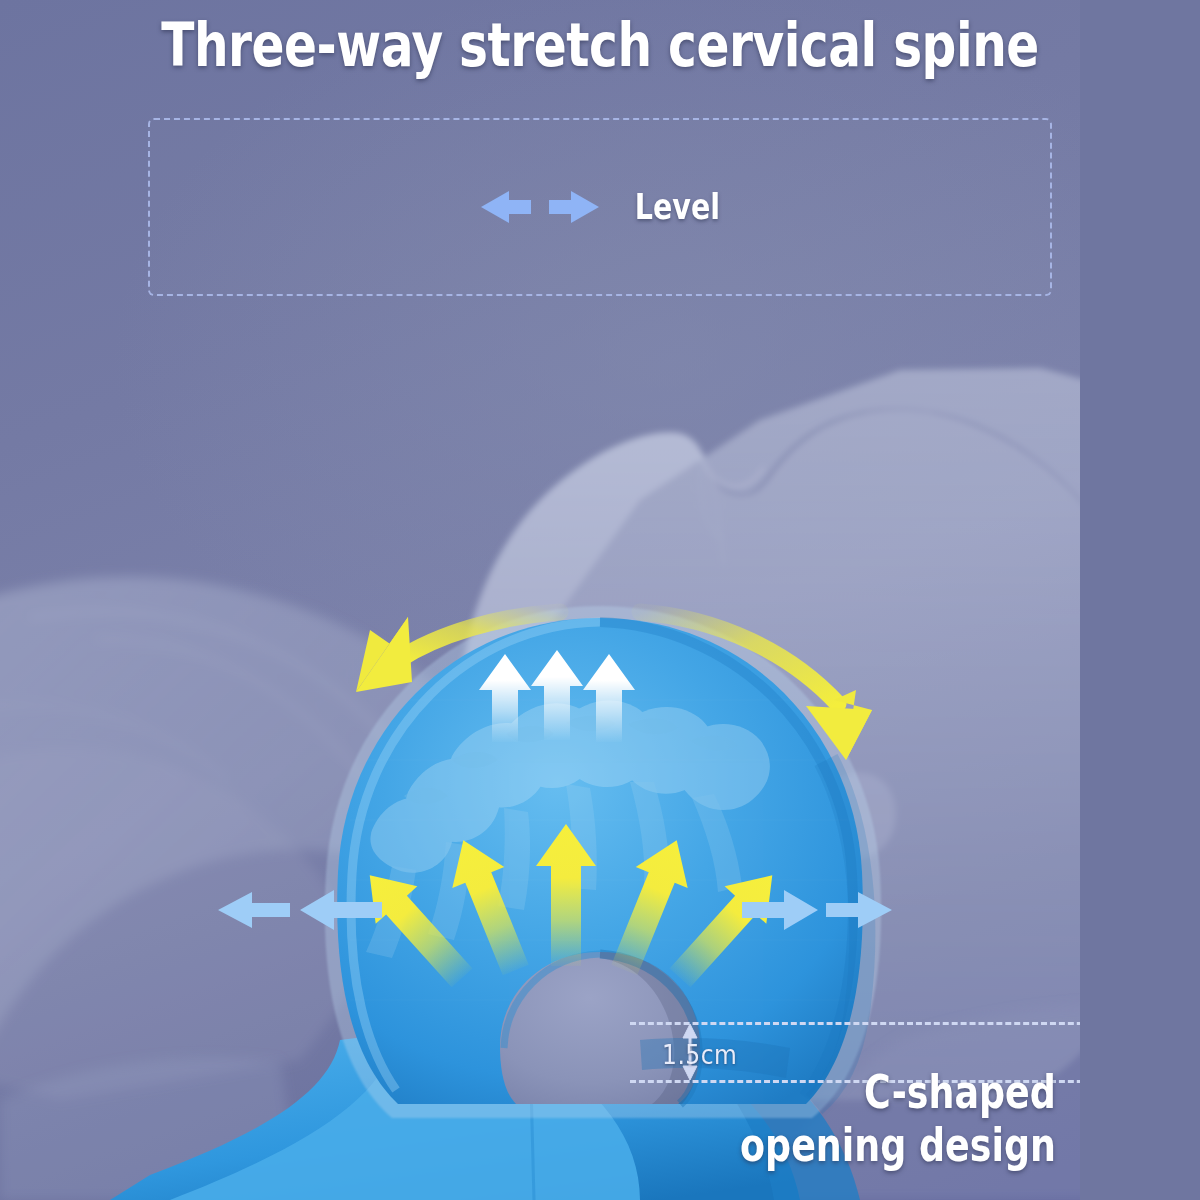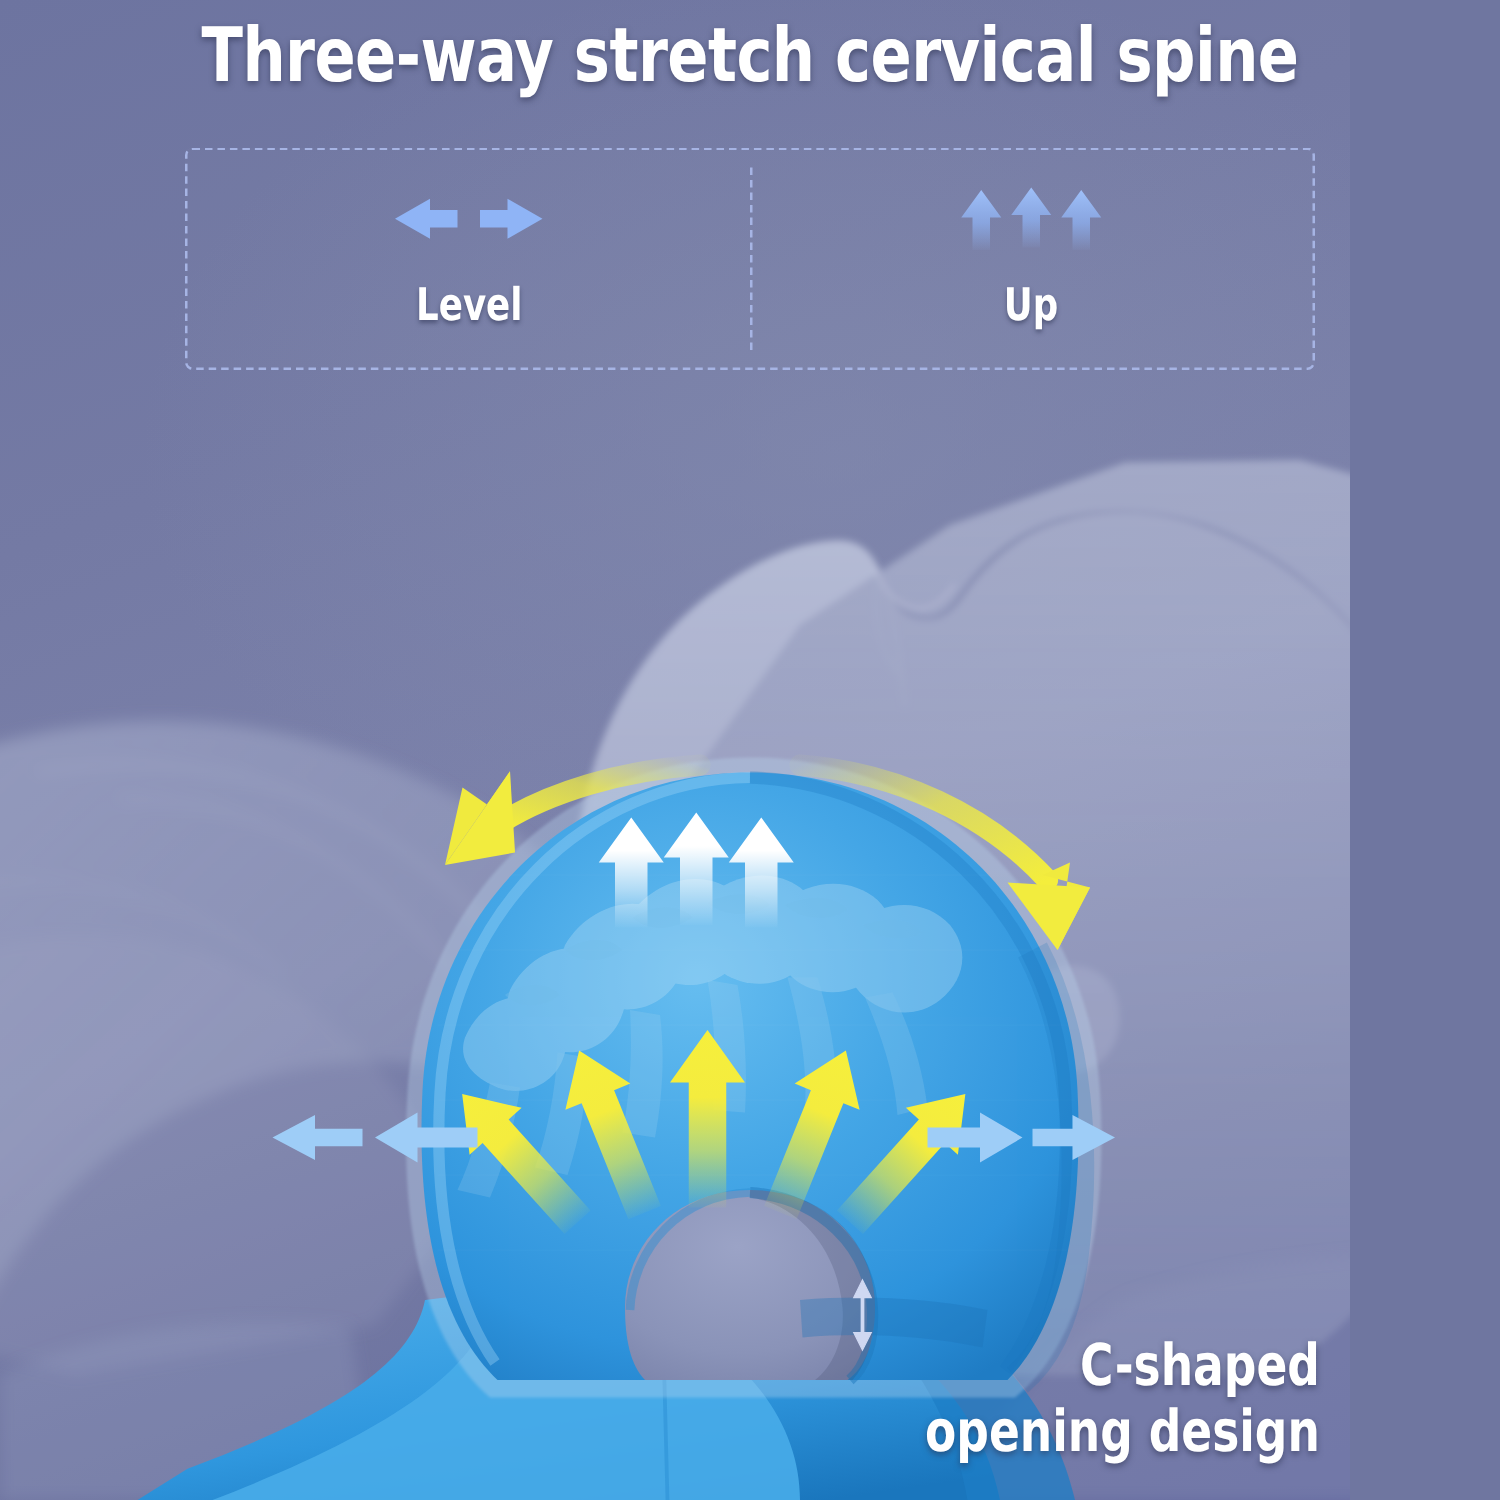--- a/index.html
+++ b/index.html
@@ -44,21 +44,21 @@
     left:148px; top:118px;
     width:904px; height:178px;
     border:2px dashed #a6b4e4;
     border-radius:6px;
     display:flex;
     background:rgba(255,255,255,0.018);
   }
   .feature-cell {
     flex:1 1 0;
     position:relative;
-    display:flex; flex-direction:column;
+    display:flex; 
     align-items:center; justify-content:center;
     gap:24px;
   }
   .feature-cell + .feature-cell::before {
     content:"";
     position:absolute; left:0; top:14px; bottom:14px;
     border-left:2px dashed #a6b4e4;
   }
   .feature-icon { height:52px; display:flex; align-items:center; justify-content:center; }
   .feature-label {
@@ -419,40 +419,26 @@
           <g fill="#8fb4f6">
             <path d="M 6 22 L 34 6 L 34 15 L 56 15 L 56 29 L 34 29 L 34 38 Z"></path>
             <path d="M 124 22 L 96 6 L 96 15 L 74 15 L 74 29 L 96 29 L 96 38 Z"></path>
           </g>
         </svg>
       </div>
       <div class="feature-label">Level</div>
     </div>
 
 
-    <div class="feature-cell">
-      <div class="feature-icon">
-        <svg width="120" height="54" viewBox="0 0 120 54">
-          <defs>
-            <linearGradient id="upGrad" x1="0" y1="1" x2="0" y2="0">
-              <stop offset="0%" stop-color="#8fb4f6" stop-opacity="0.05"></stop>
-              <stop offset="45%" stop-color="#8fb4f6" stop-opacity="0.7"></stop>
-              <stop offset="100%" stop-color="#9fc0f9" stop-opacity="1"></stop>
-            </linearGradient>
-          </defs>
-          <g fill="url(#upGrad)">
-            <path d="M 20 4 L 36 26 L 27 26 L 27 52 L 13 52 L 13 26 L 4 26 Z"></path>
-            <path d="M 60 2 L 76 24 L 67 24 L 67 50 L 53 50 L 53 24 L 44 24 Z"></path>
-            <path d="M 100 4 L 116 26 L 107 26 L 107 52 L 93 52 L 93 26 L 84 26 Z"></path>
-          </g>
-        </svg>
-      </div>
-      <div class="feature-label">Up</div>
-    </div>
   </div>
 
+  <div id="measure">
+    <div class="m-dash" id="m-dash-top"></div>
+    <div class="m-dash" id="m-dash-bot"></div>
+    <div id="m-label">1.5cm</div>
+  </div>
 
   <div id="caption">
     <span>C-shaped</span>
     <span>opening design</span>
   </div>
 
 </div>
 
 </body></html>

